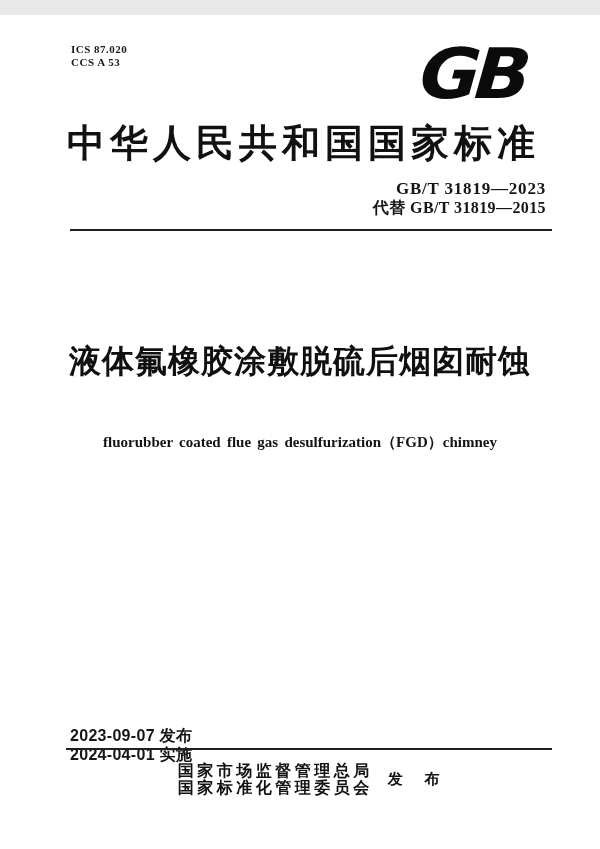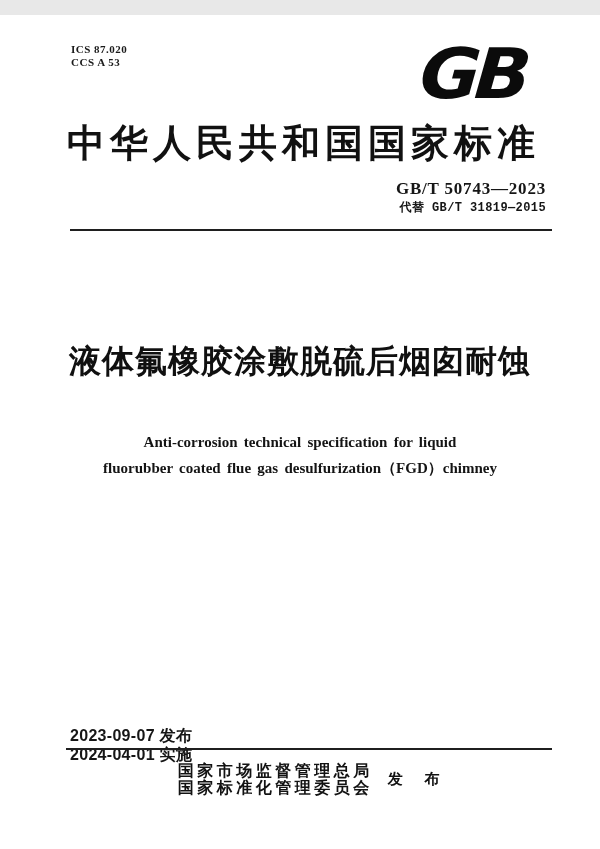--- a/index.html
+++ b/index.html
@@ -73,23 +73,23 @@
   }
   .std-number {
     font-family: "Liberation Serif", serif;
     font-weight: bold;
     font-size: 17px;
     line-height: 19px;
     letter-spacing: 0.8px;
   }
   .std-replaces {
     margin-top: 3px;
-    font-family: Liberation Mono, monospace;
-    font-weight: bold;
-    font-size: 12px;
+    font-family: Liberation Serif, serif;
+    font-weight: bold;
+    font-size: 16px;
     line-height: 14px;
     letter-spacing: 0.4px;
   }
 
   
   .rule {
     position: absolute;
     height: 2px;
     background: #1f1f1f;
   }
@@ -189,32 +189,31 @@
   <div class="ics-block">
     <div>ICS 87.020</div>
     <div>CCS A 53</div>
   </div>
 
   <div class="gb-logo">GB</div>
 
   <div class="std-category">中华人民共和国国家标准</div>
 
   <div class="std-number-block">
-    <div class="std-number">GB/T 50743—2023</div>
+    <div class="std-number">GB/T 31819—2023</div>
     <div class="std-replaces">代替 GB/T 31819—2015</div>
   </div>
 
   <div class="rule rule-top"></div>
 
   <div class="title-cn">
     <div class="line1">液体氟橡胶涂敷脱硫后烟囱耐蚀</div>
   </div>
 
   <div class="title-en">
-    <div>Anti-corrosion technical specification for liquid</div>
     <div>fluorubber coated flue gas desulfurization（FGD）chimney</div>
   </div>
 
   <div class="dates-row">
     <span>2023-09-07 发布</span>
     <span>2024-04-01 实施</span>
   </div>
 
   <div class="rule rule-bottom"></div>
 

